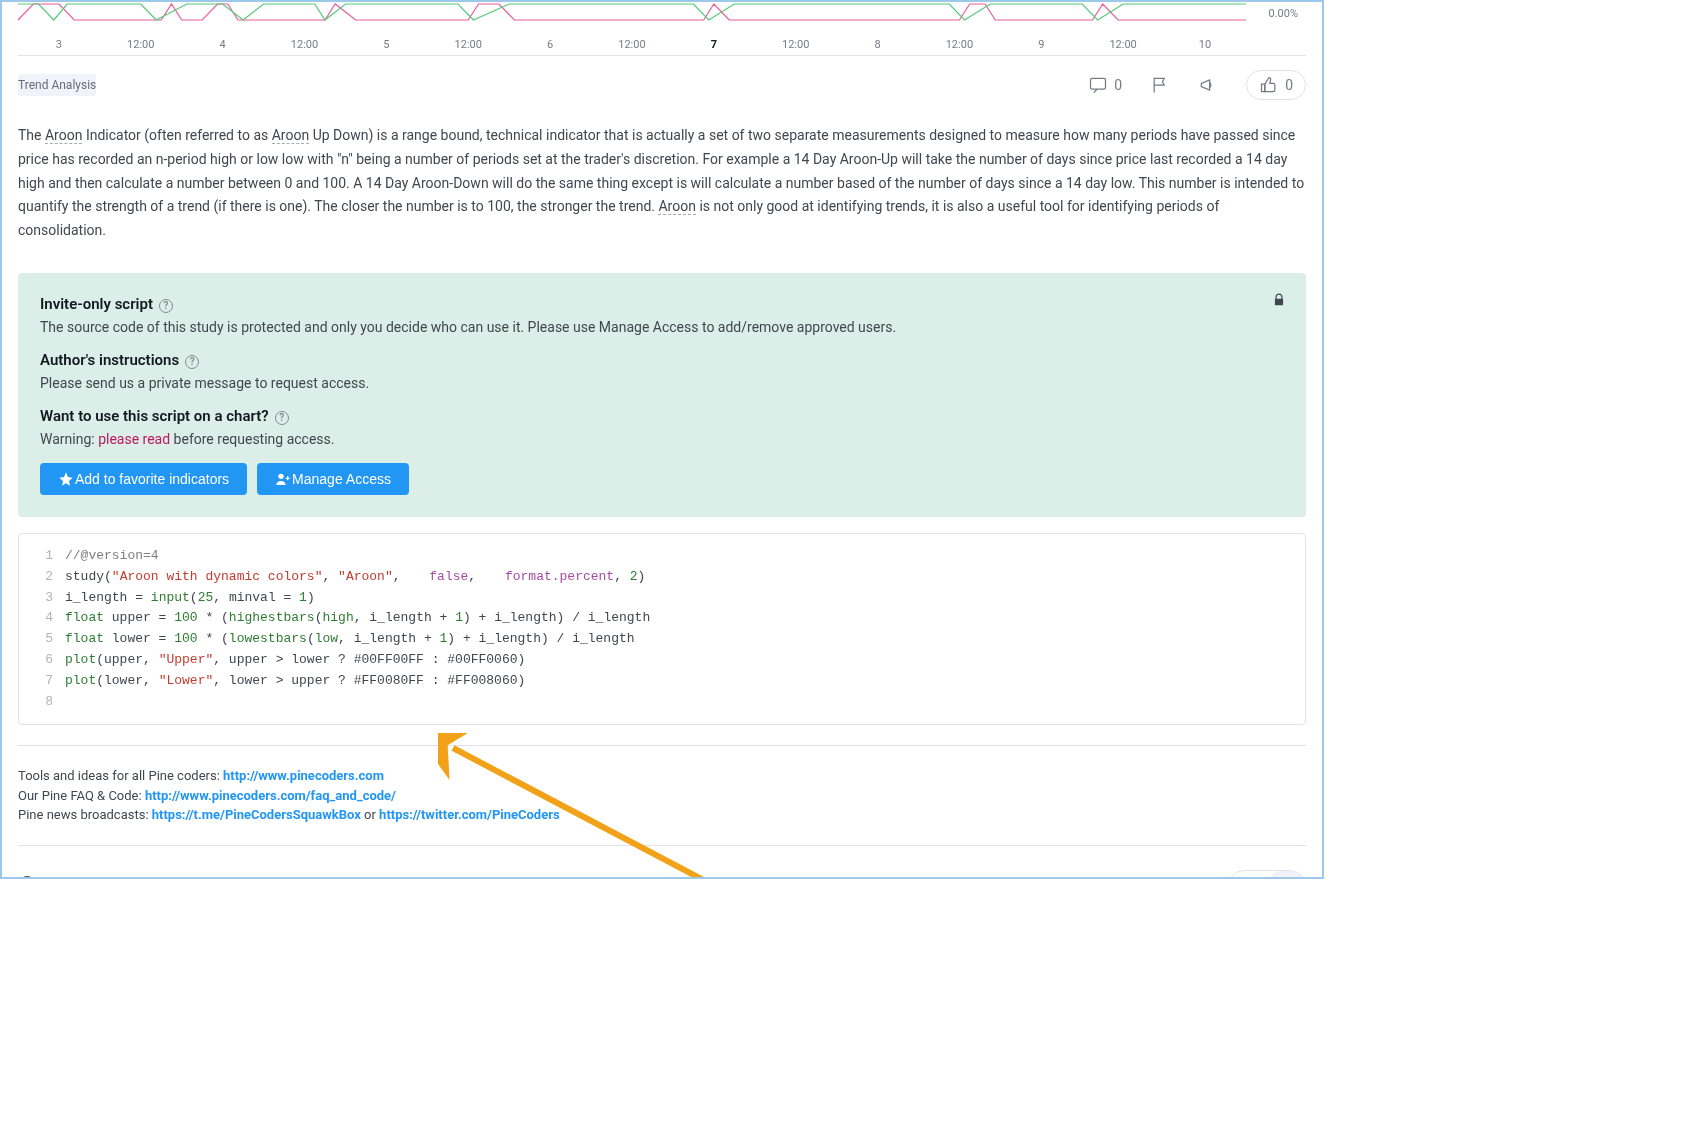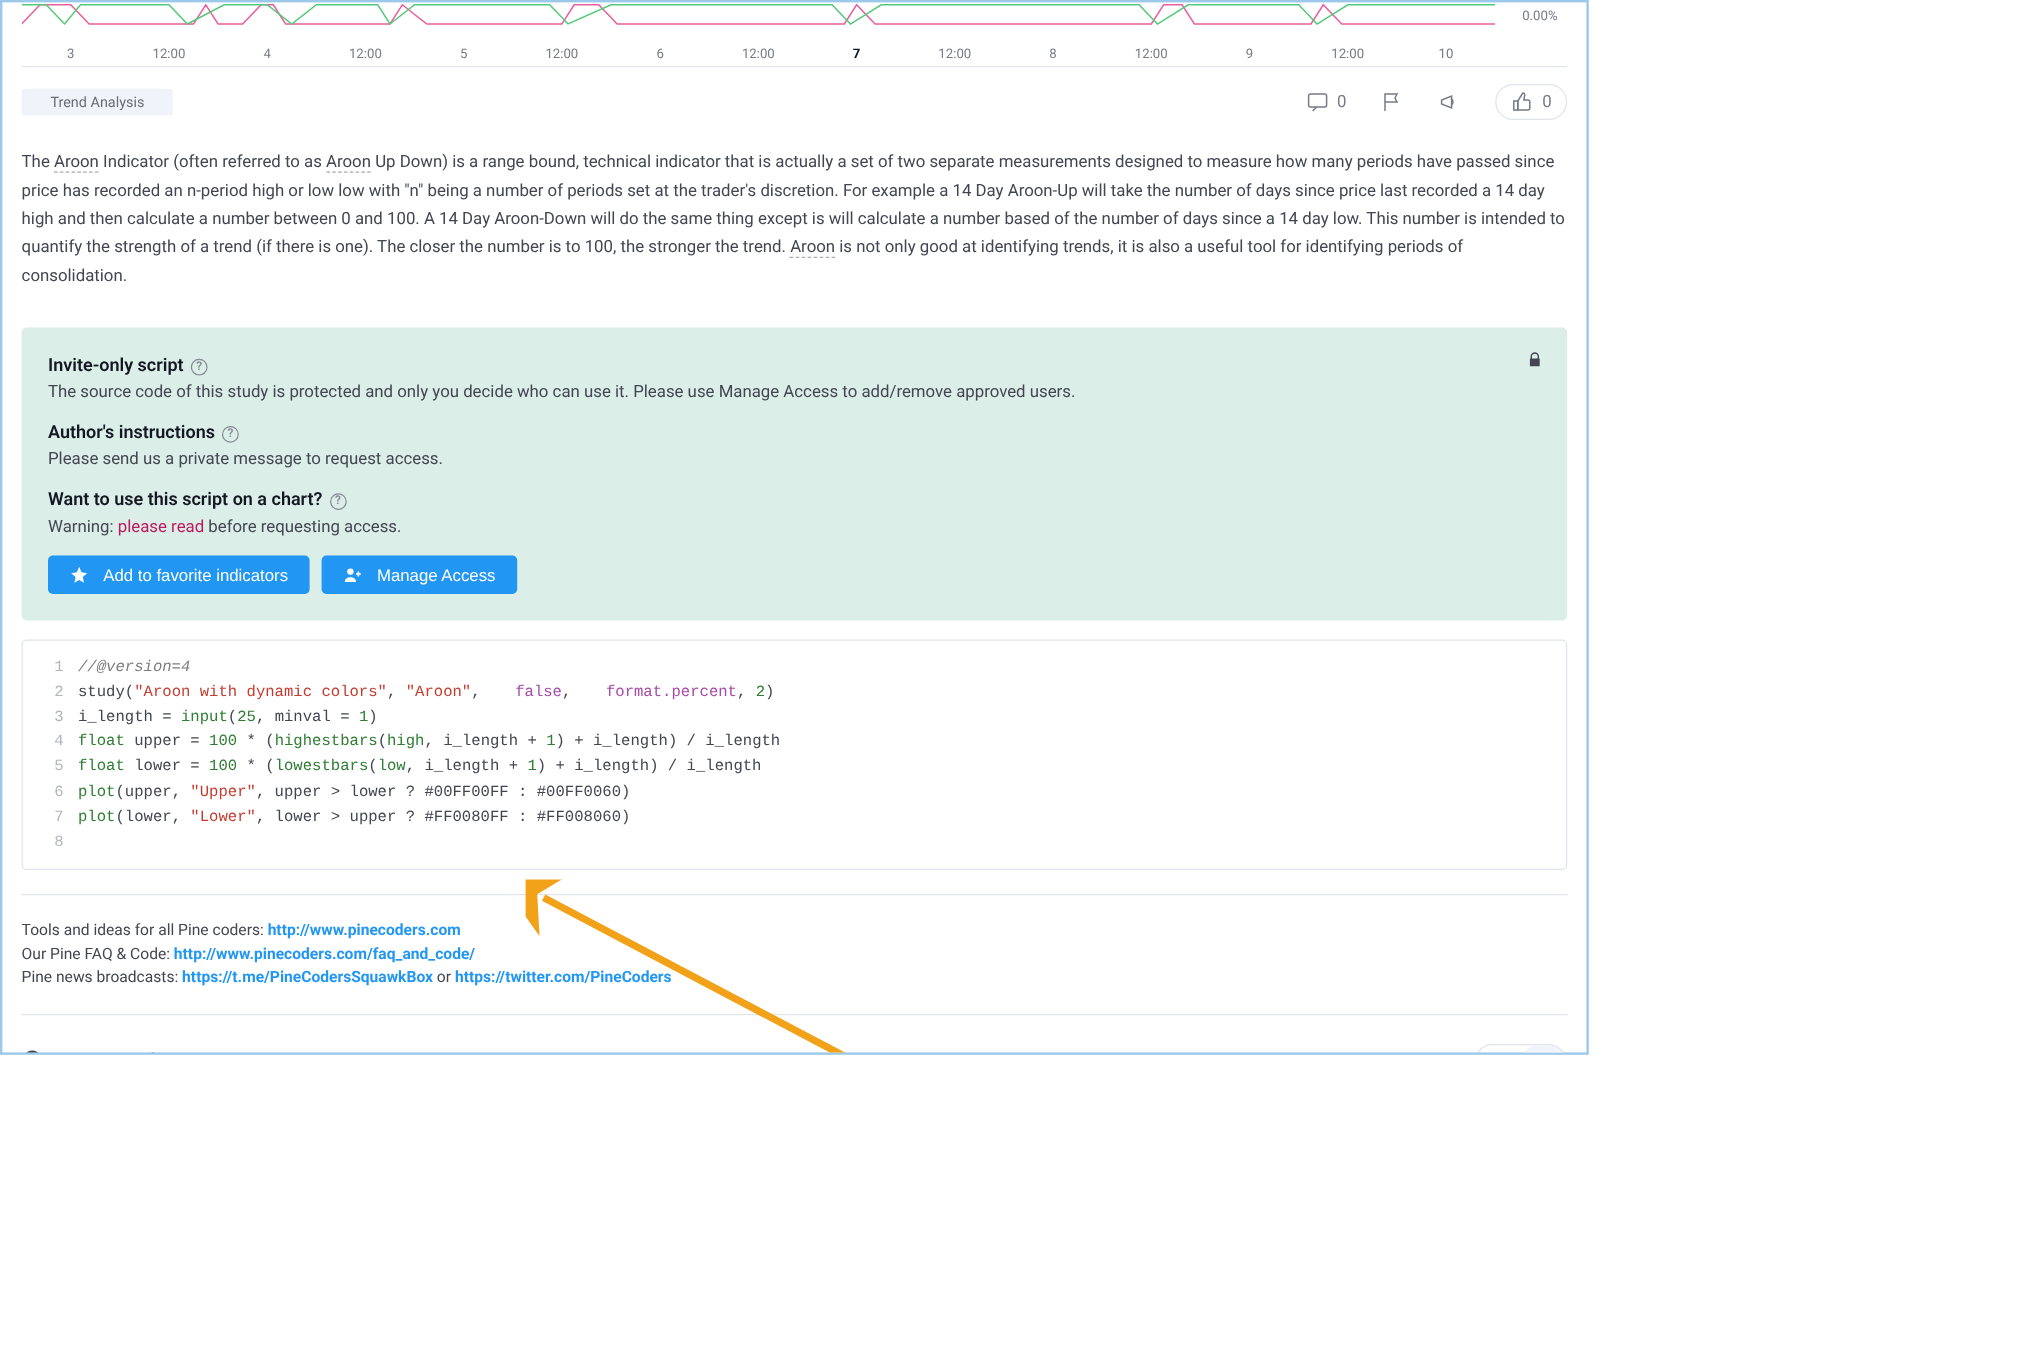--- a/index.html
+++ b/index.html
@@ -47,21 +47,21 @@
     font-size: 11px;
     color: #787b86;
   }
   .x-axis span { flex: 1; text-align: center; }
   .x-axis span.bold { font-weight: bold; color: #131722; }
   .tag-row { display: flex; align-items: center; margin-top: 14px; margin-bottom: 24px; }
   .tag {
     background: #f0f3fa;
     color: #6a6d78;
     font-size: 12px;
-    padding: 4px 24px;
+    padding: 4px 0;
     border-radius: 2px;
     cursor: pointer;
   }
   .actions { margin-left: auto; display: flex; align-items: center; gap: 28px; }
   .action-item { display: inline-flex; align-items: center; gap: 6px; color: #787b86; cursor: pointer; }
   .action-item svg { width: 20px; height: 20px; }
   .like-pill {
     border: 1px solid #e0e3eb;
     border-radius: 20px;
     padding: 4px 12px;
@@ -91,21 +91,21 @@
   .button-row { display: flex; gap: 10px; }
   .btn {
     background: #2196f3;
     color: #fff;
     border: none;
     border-radius: 4px;
     padding: 8px 18px;
     font-size: 14px;
     display: inline-flex;
     align-items: center;
-    gap: 12px;
+    gap: 1px;
     cursor: pointer;
   }
   .btn svg { width: 16px; height: 16px; fill: #fff; }
   .arrow-annotation {
     position: absolute;
     left: 420px;
     top: 460px;
     pointer-events: none;
   }
   .code-box {
@@ -113,21 +113,21 @@
     border-radius: 4px;
     padding: 12px 14px;
     font-family: "Courier New", monospace;
     font-size: 13px;
     color: #434651;
     margin-bottom: 20px;
     line-height: 1.6;
   }
   .code-line { display: flex; }
   .ln { width: 20px; color: #b2b5be; text-align: right; margin-right: 12px; user-select: none; }
-  .c-comment { color: #7e7e7e; font-style: italic; }
+  .c-comment { color: #7e7e7e; }
   .c-string { color: #c33c2f; }
   .c-keyword { color: #a64ca6; margin-left: 21px; }
   .c-builtin { color: #2e7d32; }
   .c-number { color: #2e7d32; }
   .c-ident { color: #434651; }
   .c-green { color: #2e7d32; }
   .links-block { color: #434651; font-size: 13px; line-height: 1.5; border-bottom: 1px solid #e0e3eb; padding-bottom: 20px; margin-bottom: 24px; }
   .links-block a { color: #2196f3; text-decoration: none; font-weight: bold; }
   hr.thin { border: none; border-top: 1px solid #e0e3eb; margin: 20px 0; }
   .comments-header { display: flex; align-items: center; margin-bottom: 14px; }

